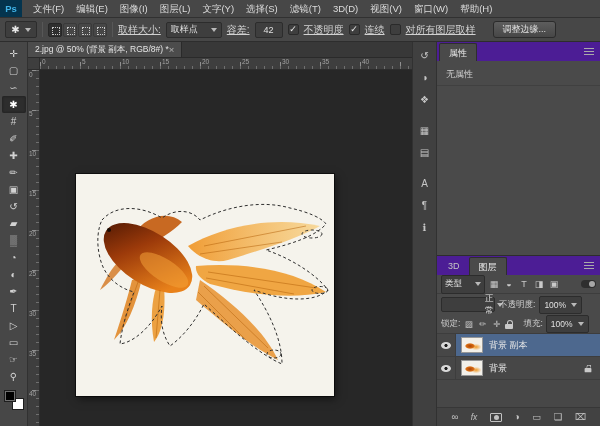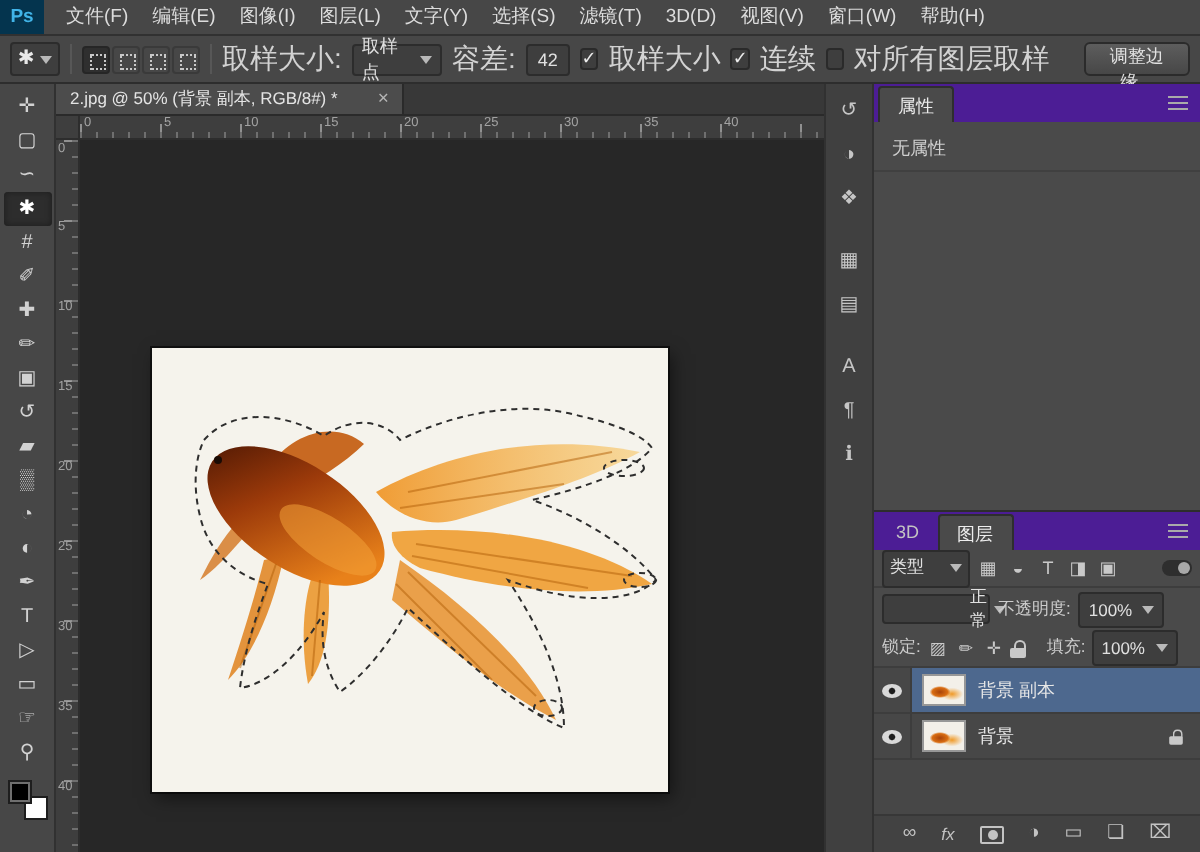--- a/index.html
+++ b/index.html
@@ -15,21 +15,21 @@
   
   .optionsbar { height:24px; background:#474747; border-bottom:1px solid #2d2d2d; display:flex; align-items:center; padding:0 5px; gap:5px; }
   .tool-preset { width:32px; height:17px; background:#3e3e3e; border:1px solid #2c2c2c; border-radius:2px; display:flex; align-items:center; justify-content:space-evenly; }
   .tp-glyph { font-size:10px; color:#e8e8e8; line-height:1; }
   .caret { width:0; height:0; border-left:3px solid transparent; border-right:3px solid transparent; border-top:4px solid #b9b9b9; }
   .vsep { width:1px; height:15px; background:#353535; border-right:1px solid #575757; }
   .mode-group { display:flex; gap:1px; }
   .mode-btn { width:14px; height:14px; border:1px solid #3a3a3a; border-radius:2px; position:relative; }
   .mode-btn::after { content:""; position:absolute; left:3px; top:3px; width:6px; height:6px; border:1px dotted #c9c9c9; }
   .mode-btn.active { background:#2f2f2f; border-color:#262626; }
-  .opt-label { font-size:14px; color:#d2d2d2; white-space:nowrap; }
+  .opt-label { font-size:10px; color:#d2d2d2; white-space:nowrap;text-decoration:underline; }
   .dropdown { height:16px; background:#3e3e3e; border:1px solid #2c2c2c; border-radius:2px; display:flex; align-items:center; justify-content:space-between; padding:0 4px; gap:3px; font-size:9px; color:#e0e0e0; }
   .dropdown.sample { width:56px; }
   .field { width:28px; height:16px; background:#3e3e3e; border:1px solid #2c2c2c; border-radius:2px; text-align:center; line-height:14px; font-size:9px; color:#e0e0e0; }
   .checkbox { width:11px; height:11px; background:#3e3e3e; border:1px solid #2a2a2a; border-radius:2px; display:inline-flex; align-items:center; justify-content:center; }
   .checkbox i { font-style:normal; font-size:9px; color:#ececec; line-height:1; }
   .refine-btn { margin-left:12px; height:17px; padding:0 9px; font-size:9px; color:#e2e2e2; background:linear-gradient(#5d5d5d,#474747); border:1px solid #2b2b2b; border-radius:3px; font-family:inherit; }
 
   
   .main { flex:1; display:flex; min-height:0; }
 
@@ -38,21 +38,21 @@
   .tool { width:24px; height:17px; display:flex; align-items:center; justify-content:center; font-size:10px; color:#d2d2d2; border-radius:2px; line-height:1; }
   .tool.active { background:#2d2d2d; box-shadow:inset 0 0 3px #1c1c1c; color:#ffffff; }
   .swatches { position:relative; width:20px; height:20px; margin-top:5px; }
   .swatch { position:absolute; width:12px; height:12px; border:1px solid #1e1e1e; }
   .swatch.bg { right:0; bottom:0; background:#ffffff; }
   .swatch.fg { left:0; top:0; background:#000000; box-shadow:inset 0 0 0 1px #6f6f6f; }
 
   
   .center { flex:1; display:flex; flex-direction:column; min-width:0; }
   .tabbar { height:16px; background:#383838; border-bottom:1px solid #2a2a2a; display:flex; align-items:stretch; }
-  .doc-tab { background:#4c4c4c; display:flex; align-items:center; padding:0 7px; gap:20px; border-right:1px solid #2a2a2a; font-size:8.5px; color:#e4e4e4; white-space:nowrap; }
+  .doc-tab { background:#4c4c4c; display:flex; align-items:center; padding:0 7px; gap:0; border-right:1px solid #2a2a2a; font-size:8.5px; color:#e4e4e4; white-space:nowrap; }
   .tab-close { color:#b5b5b5; font-size:9.5px; }
   .ruler-row { height:12px; display:flex; background:#3e3e3e; border-bottom:1px solid #2d2d2d; }
   .ruler-corner { width:12px; border-right:1px solid #2d2d2d; background:#3e3e3e; }
   .ruler-h { flex:1; position:relative;
     background-image:repeating-linear-gradient(to right,#6f6f6f 0 1px,transparent 1px 8px),repeating-linear-gradient(to right,#909090 0 1px,transparent 1px 40px);
     background-size:100% 3px,100% 7px; background-position:left bottom,left bottom; background-repeat:no-repeat; }
   .ruler-h span { position:absolute; top:0; font-size:6.5px; color:#a2a2a2; padding-left:2px; }
   .ruler-h span:nth-of-type(1){left:0}.ruler-h span:nth-of-type(2){left:40px}.ruler-h span:nth-of-type(3){left:80px}
   .ruler-h span:nth-of-type(4){left:120px}.ruler-h span:nth-of-type(5){left:160px}.ruler-h span:nth-of-type(6){left:200px}
   .ruler-h span:nth-of-type(7){left:240px}.ruler-h span:nth-of-type(8){left:280px}.ruler-h span:nth-of-type(9){left:320px}
@@ -152,21 +152,21 @@
     <span class="opt-label">取样大小:</span>
     <div class="dropdown sample">
       <span>取样点</span>
       <span class="caret"></span>
     </div>
     <span class="opt-label">容差:</span>
     <div class="field">42</div>
     <span class="checkbox">
         <i>✓</i>
       </span>
-    <span class="opt-label">取样大小</span>
+    <span class="opt-label">不透明度</span>
     <span class="checkbox">
         <i>✓</i>
       </span>
     <span class="opt-label">连续</span>
     <span class="checkbox"></span>
     <span class="opt-label">对所有图层取样</span>
     <button class="refine-btn">调整边缘...</button>
   </div>
 
   <div class="main">

